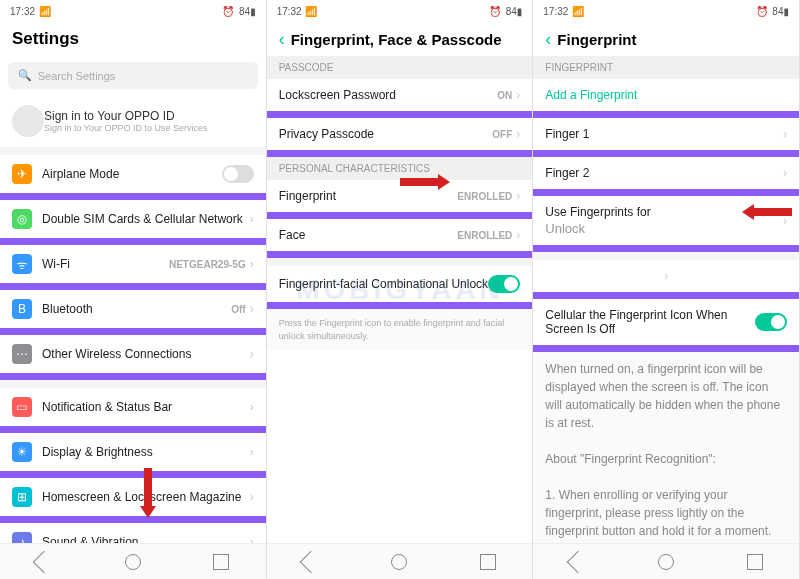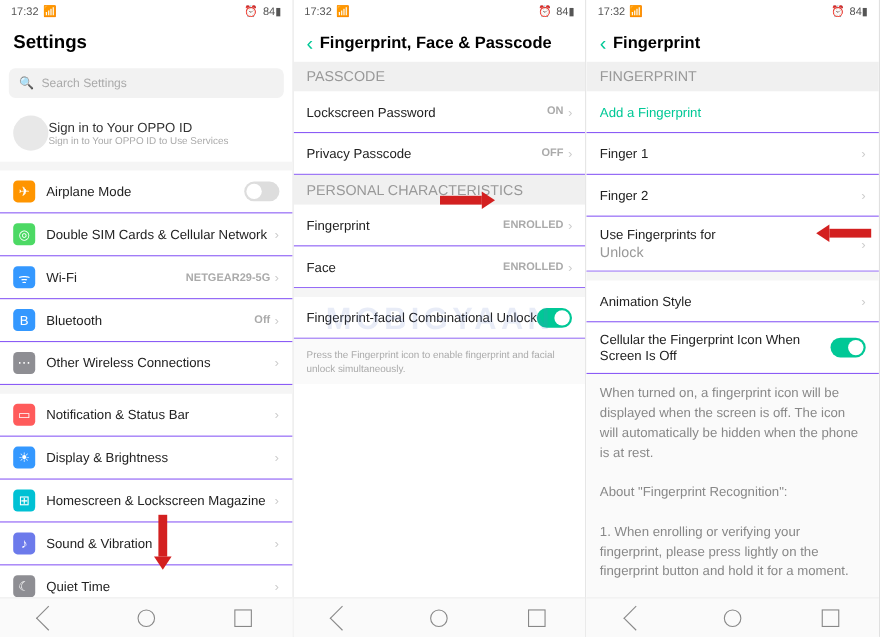--- a/index.html
+++ b/index.html
@@ -7,22 +7,22 @@
 .screen{width:266.667px;height:579px;background:#fff;border-right:1px solid #e0e0e0;display:flex;flex-direction:column;font-size:11px;position:relative;}
 .screen:last-child{border-right:none;}
 .watermark{position:absolute;top:50%;left:50%;transform:translate(-50%,-50%);font-size:28px;font-weight:bold;color:rgba(100,130,200,0.15);pointer-events:none;z-index:100;letter-spacing:4px;}
 .statusbar{height:22px;display:flex;justify-content:space-between;align-items:center;padding:0 10px;font-size:10px;color:#555;}
 .sb-icons{display:flex;gap:4px;align-items:center;}
 .header{height:34px;display:flex;align-items:center;padding:0 12px;}
 .back{color:#00c896;font-size:18px;margin-right:6px;cursor:pointer;}
 .title{font-size:15px;font-weight:600;color:#000;}
 .title-big{font-size:17px;font-weight:700;}
 .searchbox{margin:6px 8px;background:#f2f2f2;border-radius:6px;padding:7px 10px;display:flex;align-items:center;gap:6px;color:#aaa;font-size:11px;}
-.section-hdr{background:#f0f0f0;padding:6px 12px;font-size:13px;color:#999;text-transform:uppercase;}
-.row{display:flex;align-items:center;padding:9px 12px;border-bottom:1px solid #8b5cf6;min-height:38px;justify-content:center;}
+.section-hdr{background:#f0f0f0;padding:6px 12px;font-size:10px;color:#999;text-transform:uppercase;}
+.row{display:flex;align-items:center;padding:9px 12px;border-bottom:7px solid #8b5cf6;min-height:38px;justify-content:center;}
 .row .icon{width:20px;height:20px;border-radius:4px;margin-right:10px;display:flex;align-items:center;justify-content:center;font-size:12px;color:#fff;}
 .row .label{flex:1;font-size:12px;color:#222;}
 .row .sublabel{font-size:13px;color:#999;display:block;margin-top:2px;}
 .row .val{font-size:10px;color:#aaa;margin-right:4px;font-weight:bold;}
 .row .chev{color:#ccc;font-size:12px;}
 .toggle{width:32px;height:18px;border-radius:9px;background:#ddd;position:relative;}
 .toggle.on{background:#00c896;}
 .toggle::after{content:'';position:absolute;width:14px;height:14px;background:#fff;border-radius:50%;top:2px;left:2px;}
 .toggle.on::after{left:auto;right:2px;}
 .account{display:flex;align-items:center;padding:10px 12px;}
@@ -224,21 +224,20 @@
       <div class="row">
         <div class="label">Finger 2</div>
         <span class="chev">›</span>
       </div>
       <div class="row">
         <div class="label">Use Fingerprints for<span class="sublabel">Unlock</span></div>
         <span class="chev">›</span>
       </div>
       <div class="gap"></div>
       <div class="row">
-        <div class="label">Animation Style</div>
         <span class="chev">›</span>
       </div>
       <div class="row">
         <div class="label">Cellular the Fingerprint Icon When Screen Is Off</div>
         <div class="toggle on"></div>
       </div>
       <div class="info" style="white-space: pre-line;">When turned on, a fingerprint icon will be displayed when the screen is off. The icon will automatically be hidden when the phone is at rest.
 
 About "Fingerprint Recognition":
 

